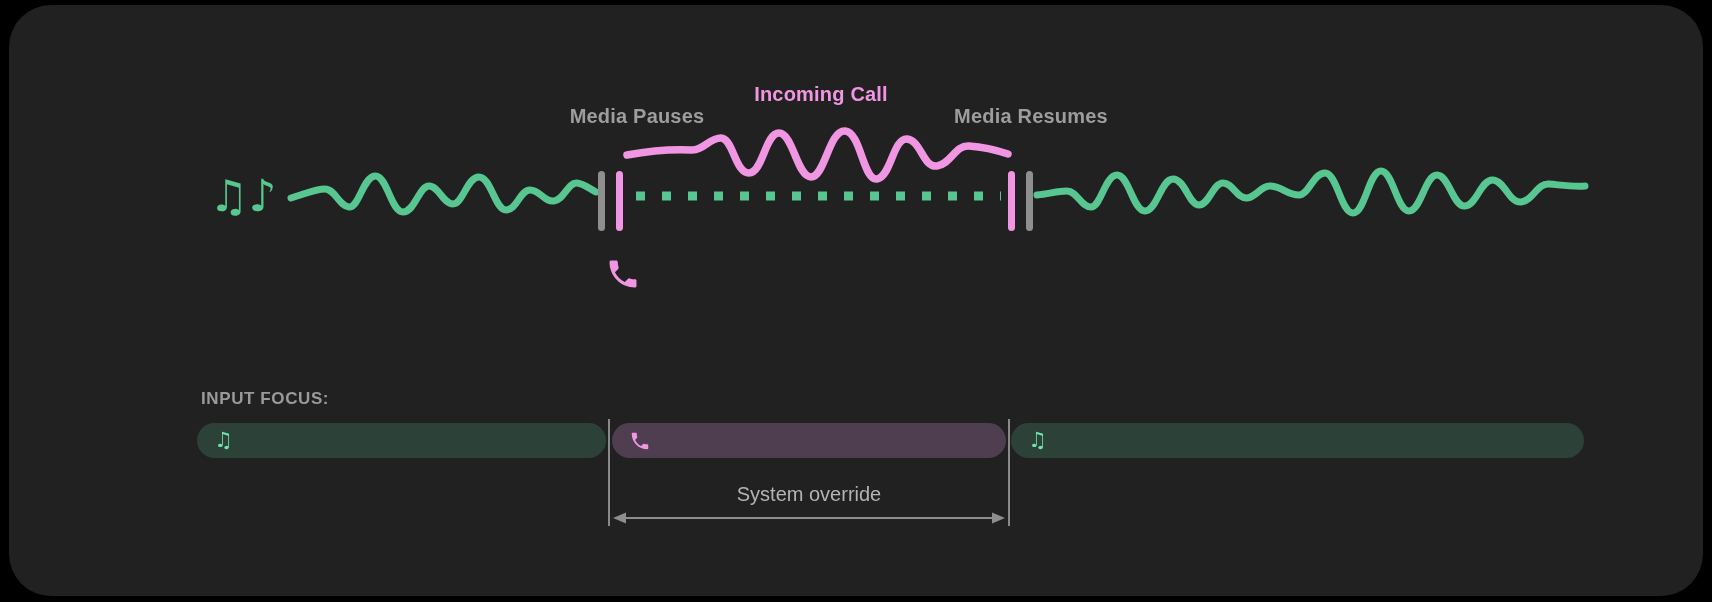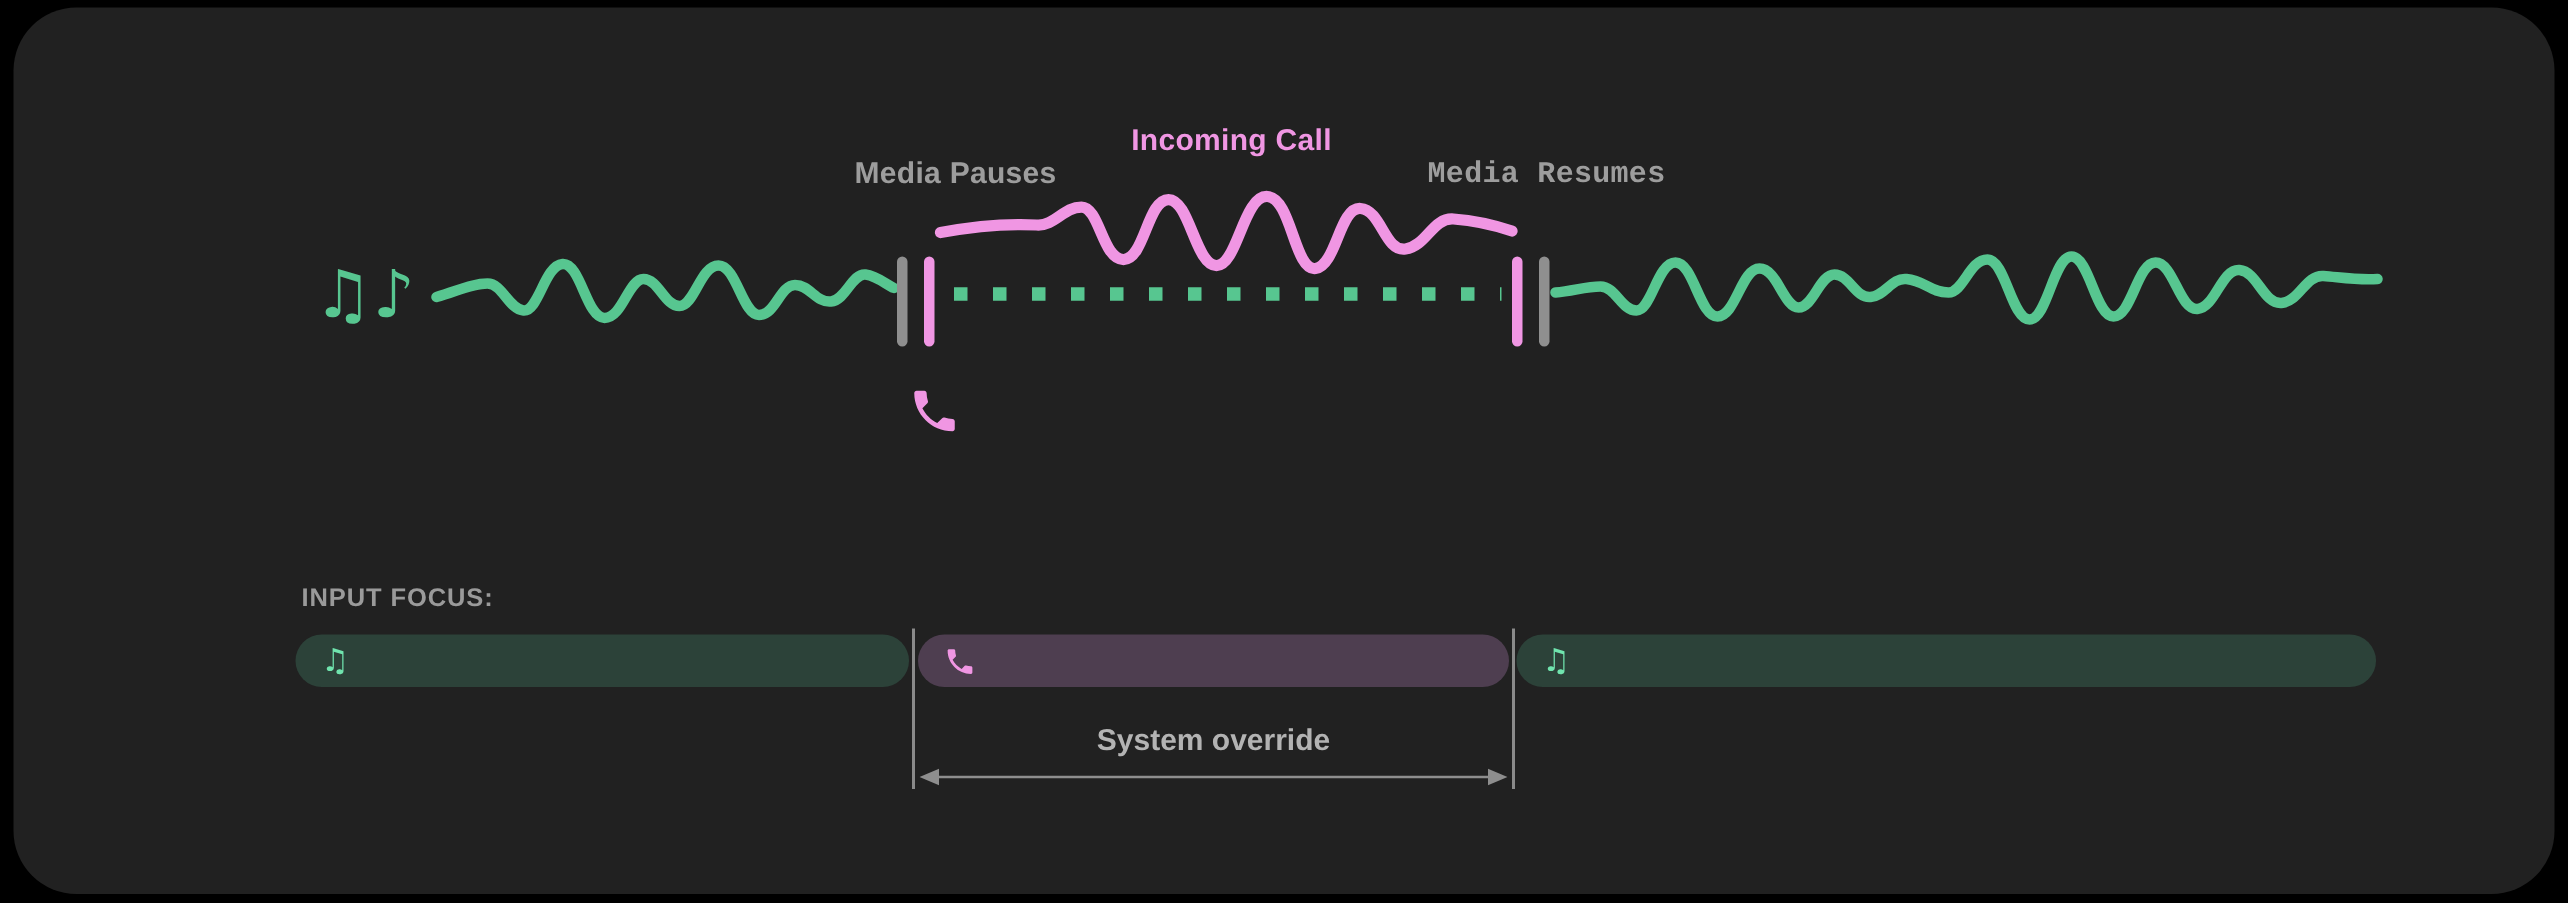--- a/index.html
+++ b/index.html
@@ -6,21 +6,21 @@
   .canvas{position:relative;width:1712px;height:602px;background:#000;overflow:hidden;
           font-family:"Liberation Sans",sans-serif;}
   .panel{position:absolute;left:9px;top:5px;width:1694px;height:591px;border-radius:42px;
          background:var(--panel,#212121);}
 
   
   .lbl{position:absolute;transform:translateX(-50%);white-space:nowrap;
        font-size:20px;font-weight:600;letter-spacing:.2px;text-align:center;}
   .lbl-pauses{left:597px;top:100px;color:var(--label-gray);margin-left:31px;}
   .lbl-call{left:812px;top:78px;color:var(--call-pink);}
-  .lbl-resumes{left:1022px;top:100px;color:var(--label-gray);font-family:Liberation Mono, monospace;}
+  .lbl-resumes{left:1022px;top:100px;color:var(--label-gray);}
 
   
   .wave-svg{position:absolute;left:0;top:0;width:1712px;height:320px;}
   .wave{fill:none;stroke-linecap:round;stroke-linejoin:round;}
   .wave-green{stroke:var(--media-green);stroke-width:7px;}
   .wave-pink{stroke:var(--call-pink);stroke-width:7.5px;}
   .dots{stroke:var(--media-green);stroke-width:9px;stroke-dasharray:9 17;}
   .marker-gray{fill:var(--marker-gray);}
   .marker-pink{fill:var(--call-pink);}
   .phone-fill{fill:var(--call-pink);}
@@ -34,21 +34,21 @@
   .seg-media{background:var(--focus-green-bg);}
   .seg-call{background:var(--focus-purple-bg);}
   .seg1{left:188px;width:409px;}
   .seg2{left:603px;width:394px;}
   .seg3{left:1002px;width:573px;}
   .seg-glyph{font-family:"DejaVu Sans",sans-serif;font-size:21px;color:var(--media-green-bright);
              line-height:1;}
   .vline{position:absolute;top:414px;width:2px;height:107px;background:var(--line-gray);}
   .vline1{left:599px;} .vline2{left:999px;}
   .override-label{position:absolute;left:603px;top:478px;width:394px;text-align:center;
-                  color:var(--override-text);font-size:20px;font-weight:bold;}
+                  color:var(--override-text);font-size:20px;}
   .arrow-svg{position:absolute;left:604px;top:506px;}
   .arrow-line{stroke:var(--arrow-gray);stroke-width:1.8px;}
   .arrow-head{fill:var(--arrow-gray);}
 </style>
 </head>
 <body>
 
 <div class="canvas">
   <div class="panel">
 

